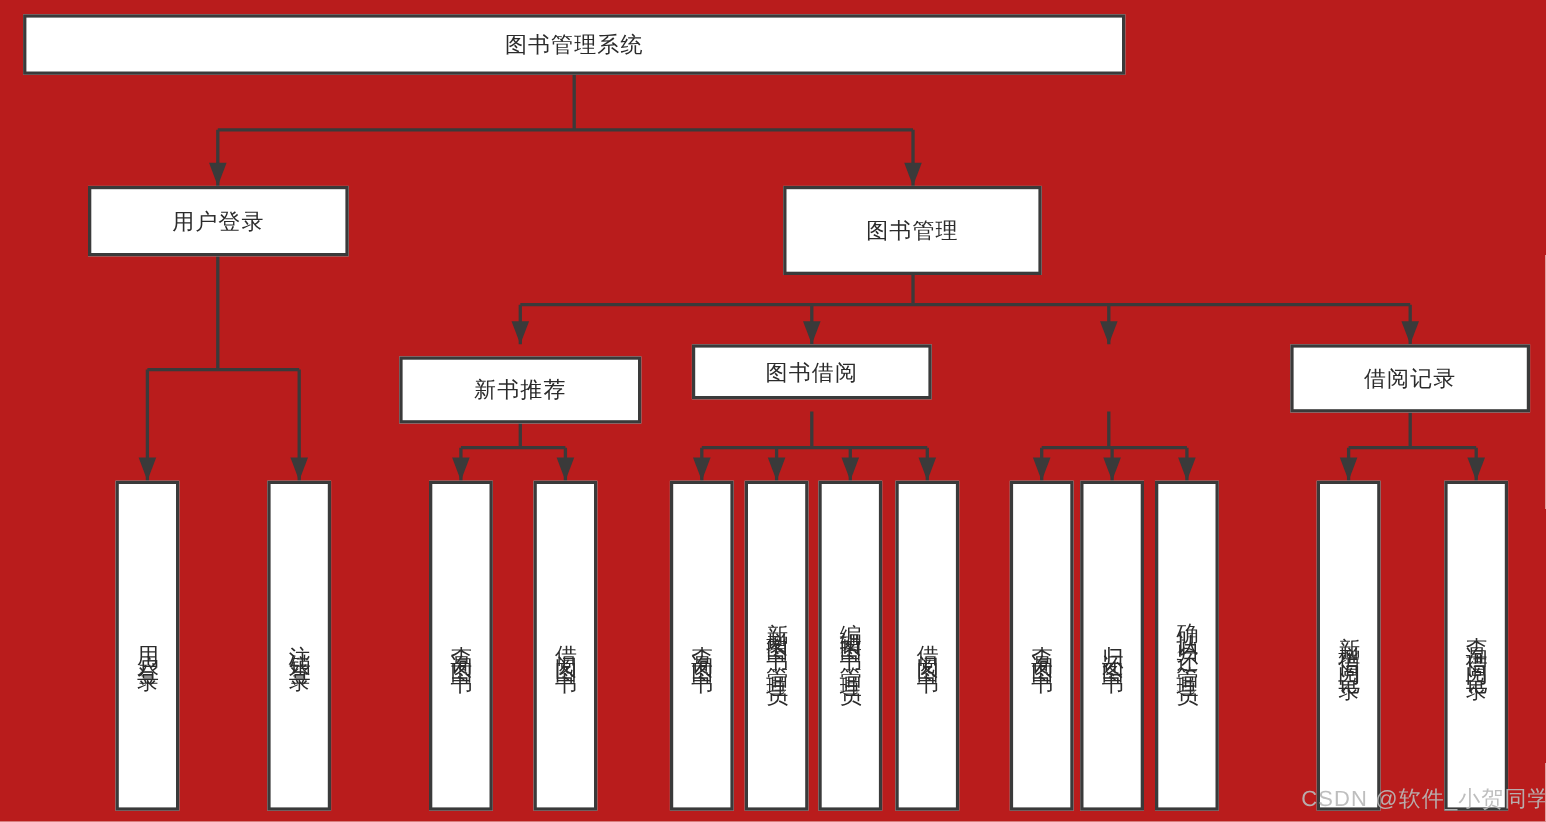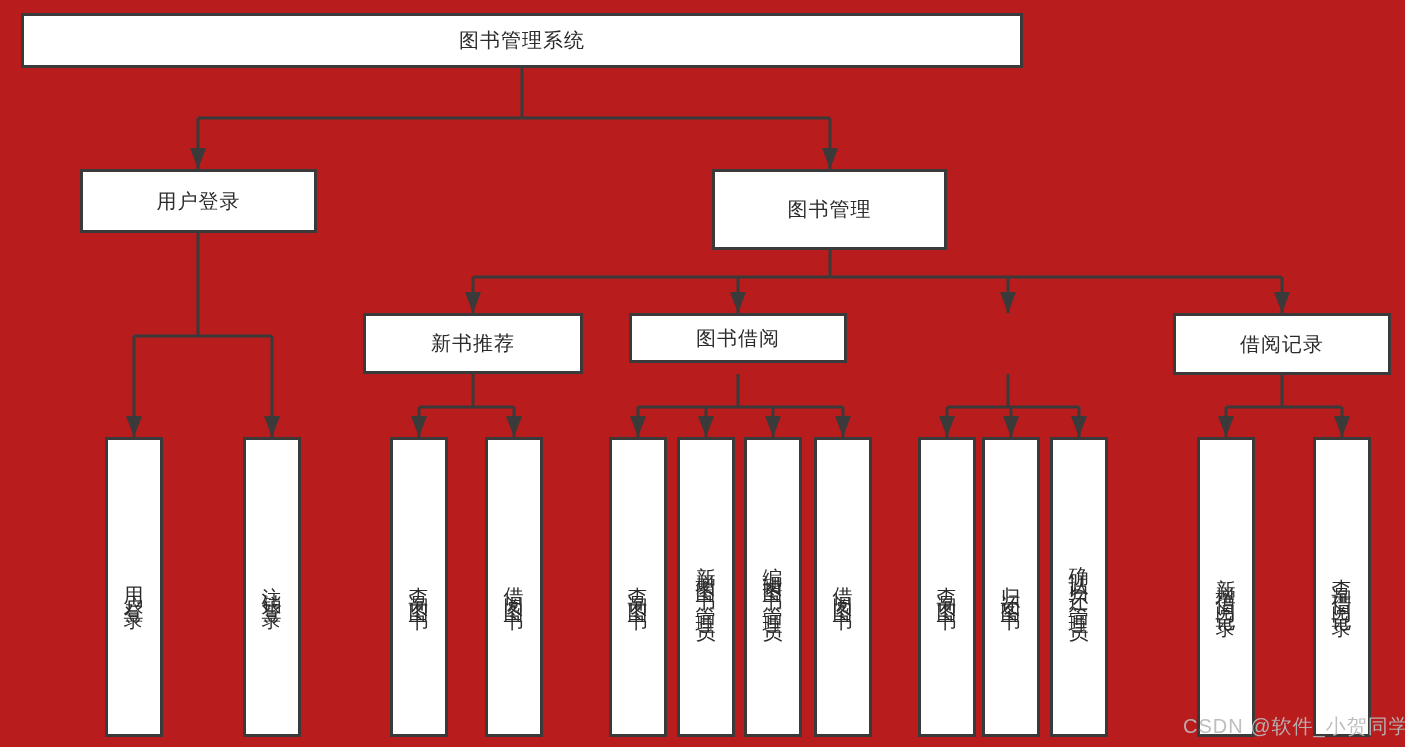--- a/index.html
+++ b/index.html
@@ -99,21 +99,21 @@
     <span>图书管理系统</span>
   </div>
 
   <div class="node hbox" style="left:80px; top:169px; width:237px; height:64px;">
     <span>用户登录</span>
   </div>
   <div class="node hbox" style="left:712px; top:169px; width:235px; height:81px;">
     <span>图书管理</span>
   </div>
 
-  <div class="node hbox" style="left:363px; top:313px; width:220px; height:61px;">
+  <div class="node hbox" style="left:363px; top:324px; width:220px; height:61px;">
     <span>新书推荐</span>
   </div>
   <div class="node hbox" style="left:629px; top:313px; width:218px; height:50px;">
     <span>图书借阅</span>
   </div>
   <div class="node hbox" style="left:1173px; top:313px; width:218px; height:62px;">
     <span>借阅记录</span>
   </div>
 
   <div class="node vbox" style="left:105px; top:437px; width:58px; height:300px;">

